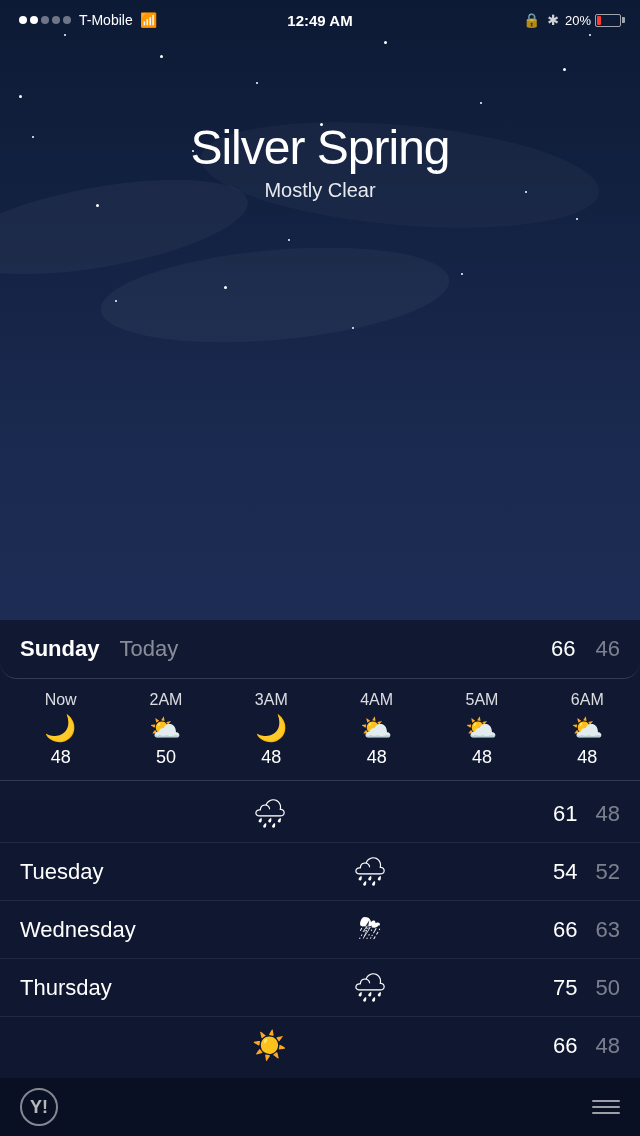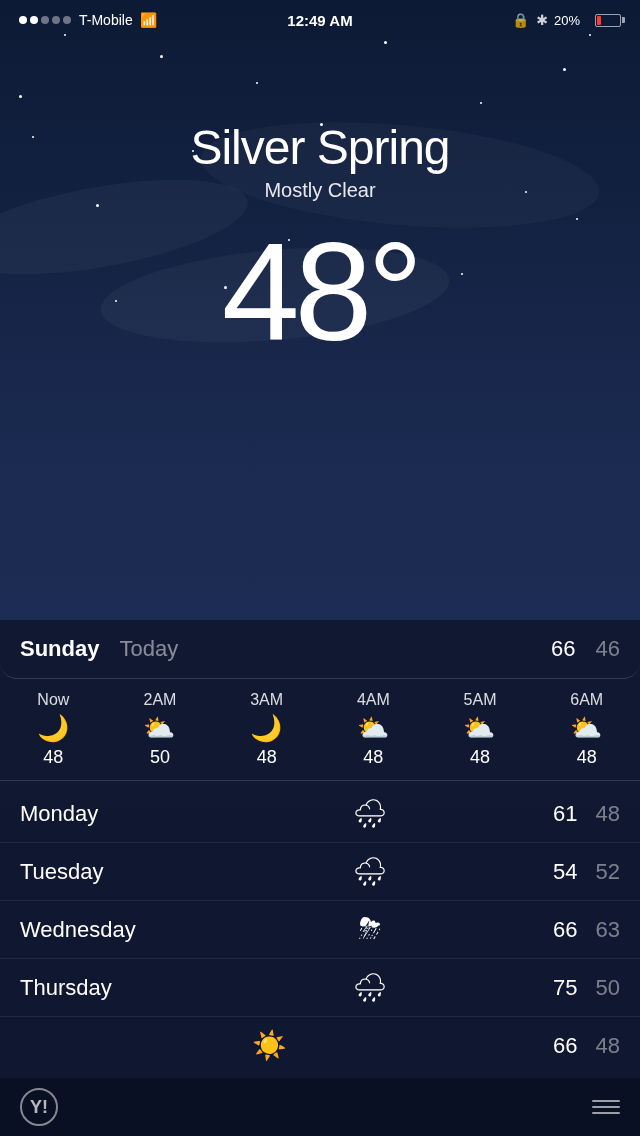--- a/index.html
+++ b/index.html
@@ -111,21 +111,21 @@
     .status-right {
       display: flex;
       align-items: center;
       gap: 6px;
       font-size: 13px;
     }
 
     .battery-container {
       display: flex;
       align-items: center;
-      gap: 15px;
+      gap: 4px;
     }
 
     .battery-icon {
       width: 26px;
       height: 13px;
       border: 1.5px solid rgba(255,255,255,0.6);
       border-radius: 2px;
       position: relative;
       display: flex;
       align-items: center;
@@ -227,21 +227,21 @@
     .temp-low {
       font-size: 22px;
       font-weight: 400;
       color: rgba(255,255,255,0.45);
     }
 
     
     .hourly-row {
       display: flex;
       border-bottom: 1px solid rgba(255,255,255,0.15);
-      padding: 12px 0 12px 0;
+      padding: 12px 0 12px 8px;
       overflow-x: auto;
     }
 
     .hourly-item {
       flex: 1;
       display: flex;
       flex-direction: column;
       align-items: center;
       gap: 6px;
       min-width: 90px;
@@ -403,21 +403,20 @@
       <div class="battery-icon">
         <div class="battery-fill"></div>
       </div>
     </div>
   </div>
 </div>
 
 <div class="weather-main">
   <div class="city-name">Silver Spring</div>
   <div class="condition">Mostly Clear</div>
-  <div class="temperature">48°</div>
 </div>
 
 <div class="bottom-panel">
 
   <div class="today-row">
     <span class="today-day">Sunday</span>
     <span class="today-label">Today</span>
     <div class="today-temps">
       <span class="temp-high">66</span>
       <span class="temp-low">46</span>
@@ -452,21 +451,20 @@
     </div>
       <div class="hourly-item">
       <span class="hourly-label">6AM</span>
       <span class="hourly-icon">⛅</span>
       <span class="hourly-temp">48</span>
     </div>
     </div>
 
   <div class="daily-list" id="daily-container">
   <div class="daily-item">
-      <span class="daily-day">Monday</span>
       <span class="daily-icon">🌧</span>
       <div class="daily-temps">
         <span class="daily-high">61</span>
         <span class="daily-low">48</span>
       </div>
     </div>
       <div class="daily-item">
       <span class="daily-day">Tuesday</span>
       <span class="daily-icon">🌧</span>
       <div class="daily-temps">

